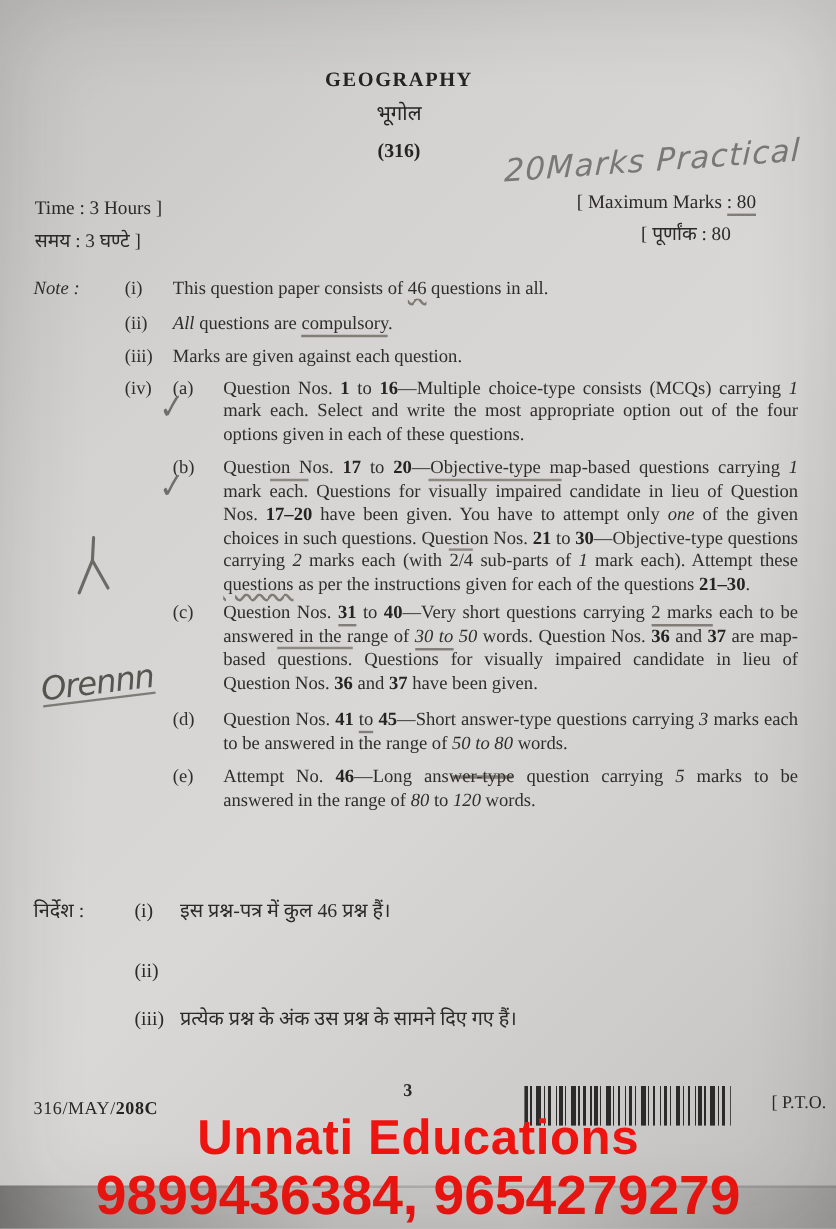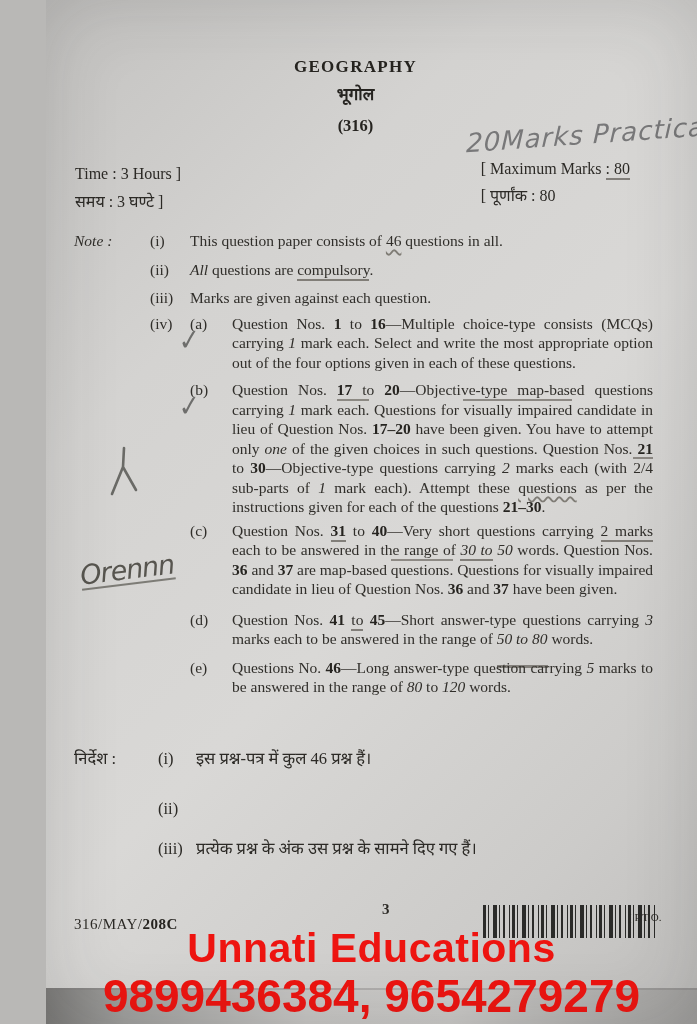--- a/index.html
+++ b/index.html
@@ -3,48 +3,48 @@
 <meta charset="utf-8">
 <style>
   html,body{margin:0;padding:0}
   body{
     width:697px;height:1024px;position:relative;overflow:hidden;
     background:#b9b8b6;
     font-family:"Liberation Serif", "DejaVu Serif", serif;
     color:#34322e;
   }
   .photo{position:absolute;inset:0;
-    background:linear-gradient(135deg,#c3c2c0 0%,#d4d3d1 28%,#d9d8d6 55%,#cccbc9 82%,#bfbebc 100%);margin-left:46px;}
+    background:linear-gradient(135deg,#c3c2c0 0%,#d4d3d1 28%,#d9d8d6 55%,#cccbc9 82%,#bfbebc 100%);}
   .photo::after{content:"";position:absolute;inset:0;box-shadow:inset 0 0 75px rgba(40,40,38,.16);pointer-events:none;z-index:40}
   
   .smudge{position:absolute;z-index:5}
   .sm1{top:0;left:165;width:150;height:8px;background:#43423f;filter:blur(2.5px)}
   .sm2{top:0;left:385;width:28;height:11px;background:#1f1f1d;filter:blur(1.5px)}
   .sm3{top:0;left:424;width:86;height:9px;background:#55534f;filter:blur(2.5px)}
   .sm4{top:2px;left:604;width:34;height:6px;background:#6d6b67;filter:blur(2.5px)}
   .sm5{top:0;left:300;right:0;height:5px;background:linear-gradient(90deg,transparent,#8c8b89 30%,#7d7c7a 60%,transparent);filter:blur(1px)}
 
   .paper{position:absolute;inset:0;z-index:10}
 
   
   .head{position:absolute;top:57px;left:0;right:32px;text-align:center;color:#262420}
   .subj-en{font-weight:bold;font-size:17px;letter-spacing:1.3px;line-height:1.2}
-  .subj-hi{font-weight:bold;font-size:17px;margin-top:8px;line-height:1.2}
+  .subj-hi{font-weight:normal;font-size:17px;margin-top:8px;line-height:1.2}
   .pcode{font-weight:bold;font-size:16.5px;margin-top:10px;line-height:1.2}
 
   .hand{color:#68686a;font-family:"DejaVu Sans",sans-serif;font-style:italic;pointer-events:none}
   .hand-head{position:absolute;left:420px;top:118px;width:290px;font-size:26px;letter-spacing:1px;
     transform:rotate(-4deg) skewX(-6deg);opacity:.85}
 
   .timeblk{position:absolute;left:29px;top:160px;font-size:16px;line-height:28px;color:#2c2a26}
-  .marksblk{position:absolute;right:67px;top:155px;text-align:left;font-size:16px;line-height:27px;color:#2c2a26}
+  .marksblk{position:absolute;right:67px;top:155px;text-align:right;font-size:16px;line-height:27px;color:#2c2a26}
   .marks-hi{margin-right:21px}
 
   
-  .notes-en{position:absolute;left:28px;right:44px;top:231px;font-size:15.5px;line-height:19.5px;color:#302e2a}
+  .notes-en{position:absolute;left:28px;right:32px;top:231px;font-size:15.5px;line-height:19.5px;color:#302e2a}
   .r{display:flex}
   .lead{flex:0 0 76px;font-style:italic}
   .num{flex:0 0 40px}
   .num2{flex:0 0 42px;position:relative}
   .txt{flex:1;text-align:justify}
   .mb9{margin-bottom:9px}.mb9b{margin-bottom:9px}.mb6{margin-bottom:6px}
   .mb8{margin-bottom:8px}.mb4{margin-bottom:4px}.mb11{margin-bottom:11px}
   
   .f-b{font-weight:bold;color:#262420}
   .f-i{font-style:italic}
@@ -69,21 +69,21 @@
   .mb26{margin-bottom:26px}.mb16{margin-bottom:16px}
 
   
   .fcode{position:absolute;left:28px;top:916px;font-size:15px;letter-spacing:.5px;color:#2c2a26}
   .pageno{position:absolute;left:336px;top:901px;font-size:15px;font-weight:bold;color:#2c2a26}
   .barcode{position:absolute;left:437px;top:905px;width:172px;height:33px;opacity:.92;
     background:repeating-linear-gradient(90deg,
       #1d1d1b 0 3px,transparent 3px 5px,#1d1d1b 5px 6px,transparent 6px 10px,
       #1d1d1b 10px 14px,transparent 14px 16px,#1d1d1b 16px 17px,transparent 17px 20px,
       #1d1d1b 20px 22px,transparent 22px 26px,#1d1d1b 26px 27px,transparent 27px 29px)}
-  .pto{position:absolute;left:582px;top:911px;font-size:11px;color:#2c2a26}
+  .pto{position:absolute;left:643px;top:911px;font-size:15px;color:#2c2a26}
 
   .bottom-strip{position:absolute;left:0;right:0;bottom:0;height:34px;z-index:20;
     background:linear-gradient(90deg,#7e7d7b,#a0a09e 12%,#c7c6c4 40%,#cac9c7 62%,#b1b0ae 85%,#a3a2a0);
     border-top:2px solid rgba(125,124,122,.35)}
 
   .overlay{position:absolute;left:0;right:0;top:928px;text-align:center;z-index:30;
     font-family:"Liberation Sans","DejaVu Sans",sans-serif;font-weight:700;line-height:1}
   .ov1{font-size:41px;letter-spacing:.5px}
   .ov2{font-size:46px;margin-top:4px}
 </style>
@@ -171,21 +171,21 @@
         </span>
         <span class="txt"><span>Question Nos. </span><span class="f-b">41</span><span> </span><span class="f-u">to</span><span> </span><span class="f-b">45</span><span>—Short answer-type questions carrying </span><span class="f-i">3</span><span> marks each to be answered in the range of </span><span class="f-i f-t">50 to 80</span><span> words.</span></span>
       </div>
 
       <div class="r">
         <span class="lead"></span>
         <span class="num"></span>
         <span class="num2">
           <span>(e)</span>
         </span>
-        <span class="txt"><span>Questions No. </span><span class="f-b">46</span><span>—Long answer-type question carrying </span><span class="f-i">5</span><span> marks to be answered in the range of </span><span class="f-i">80</span><span> to </span><span class="f-i">120</span><span> words.</span></span>
+        <span class="txt"><span>Attempt No. </span><span class="f-b">46</span><span>—Long answer-type question carrying </span><span class="f-i">5</span><span> marks to be answered in the range of </span><span class="f-i">80</span><span> to </span><span class="f-i">120</span><span> words.</span></span>
       </div>
     </div>
 
     <svg class="fork" width="32" height="54" viewBox="0 0 32 54">
       <path d="M16 3 L15 22 M15 22 L4 49 M15 22 L28 45" fill="none" stroke="#6a6a66" stroke-width="2.6" stroke-linecap="round"></path>
     </svg>
 
     <div class="hand scribble">Orennn</div>
 
     <div class="notes-hi">

